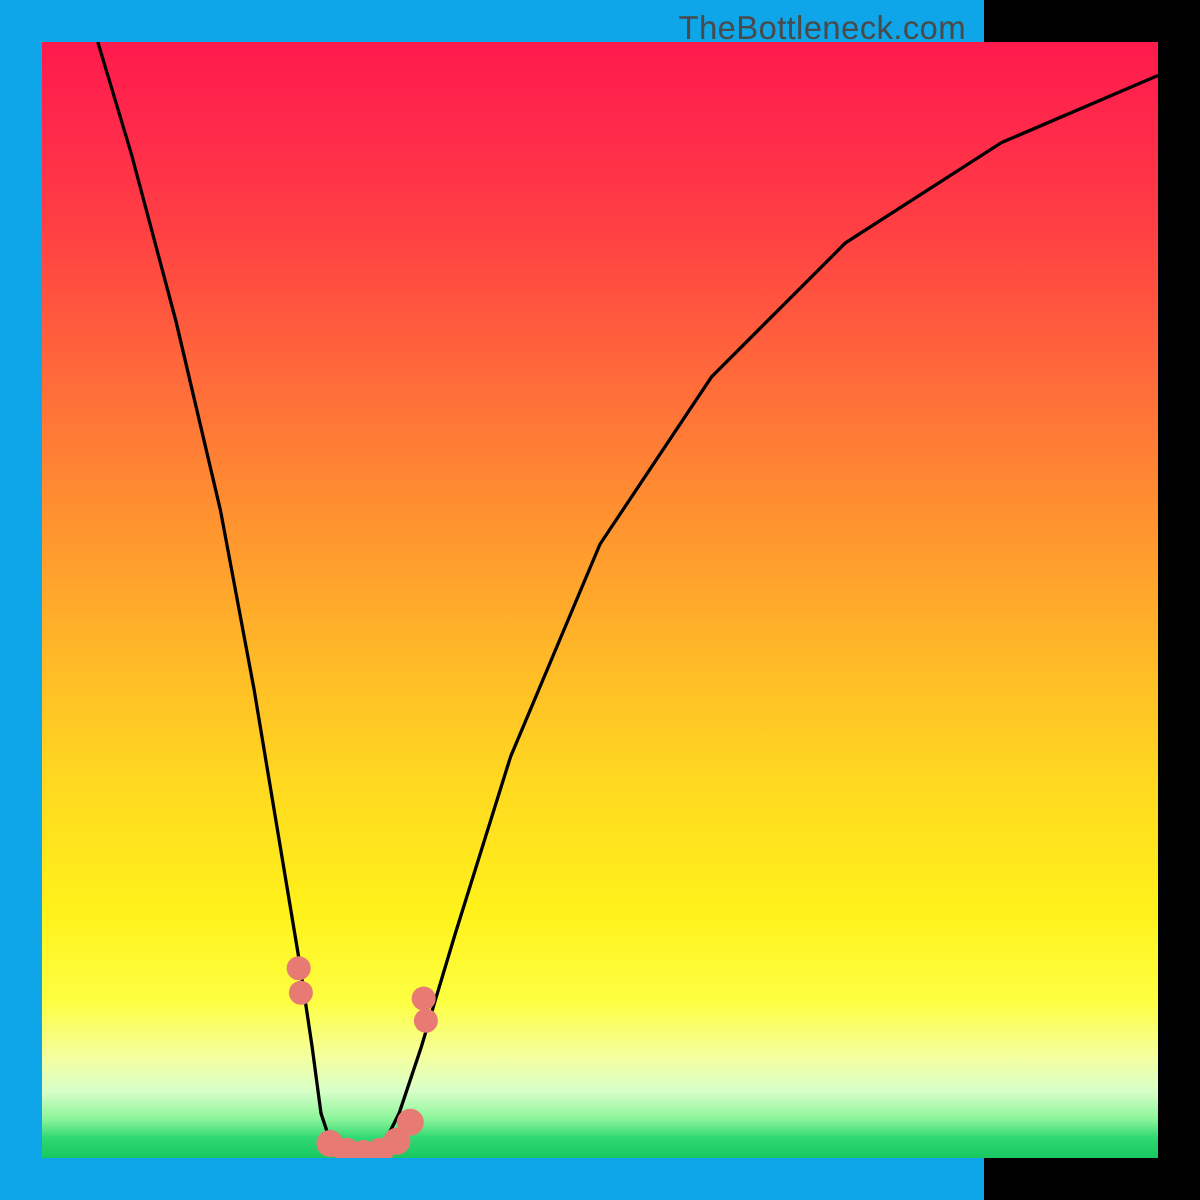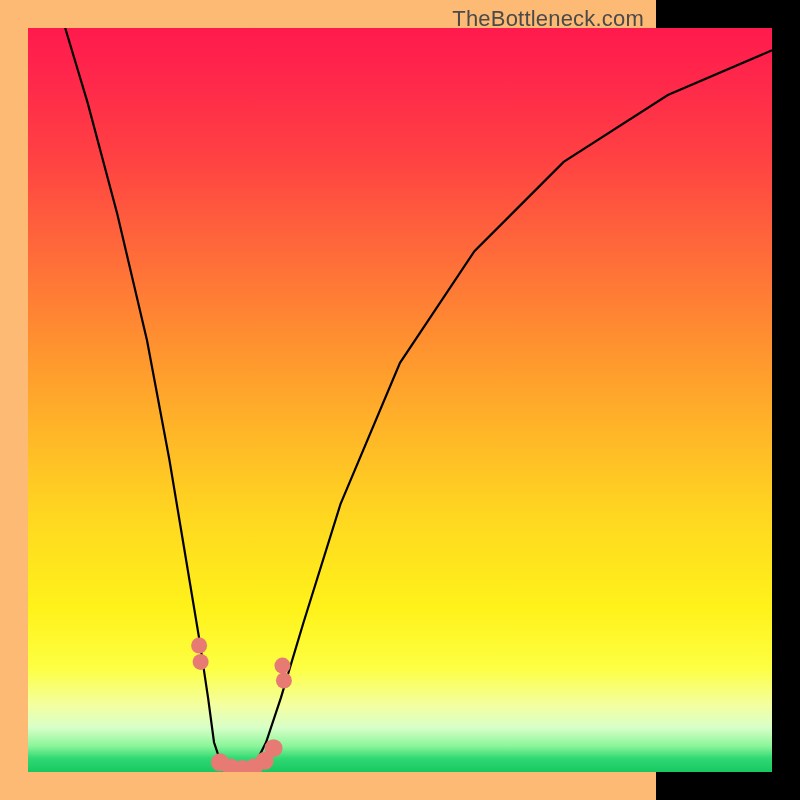--- a/index.html
+++ b/index.html
@@ -10,21 +10,21 @@
     overflow: hidden;
     background: #000;
     font-family: Arial, Helvetica, sans-serif;
   }
   .frame {
     position: absolute;
     left: 0;
     top: 0;
     width: 656px;
     height: 800px;
-    background: #fdba74;
+    background: #0ea5e9;
   }
   .plot-area {
     position: absolute;
     left: 28px;
     top: 28px;
     width: 744px;
     height: 744px;
     overflow: hidden;
   }
   .gradient-bg {

